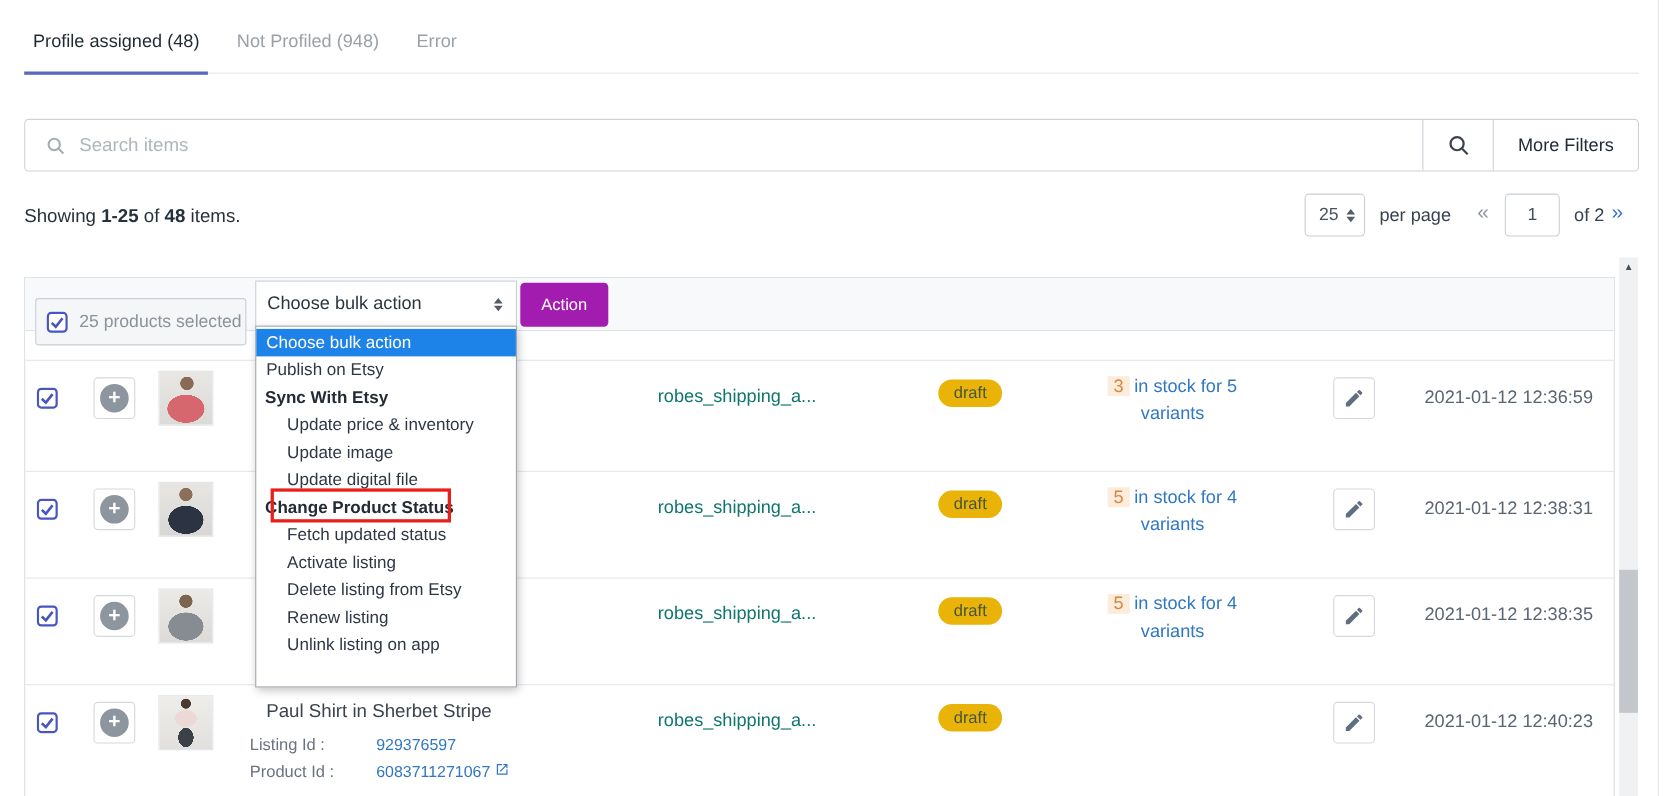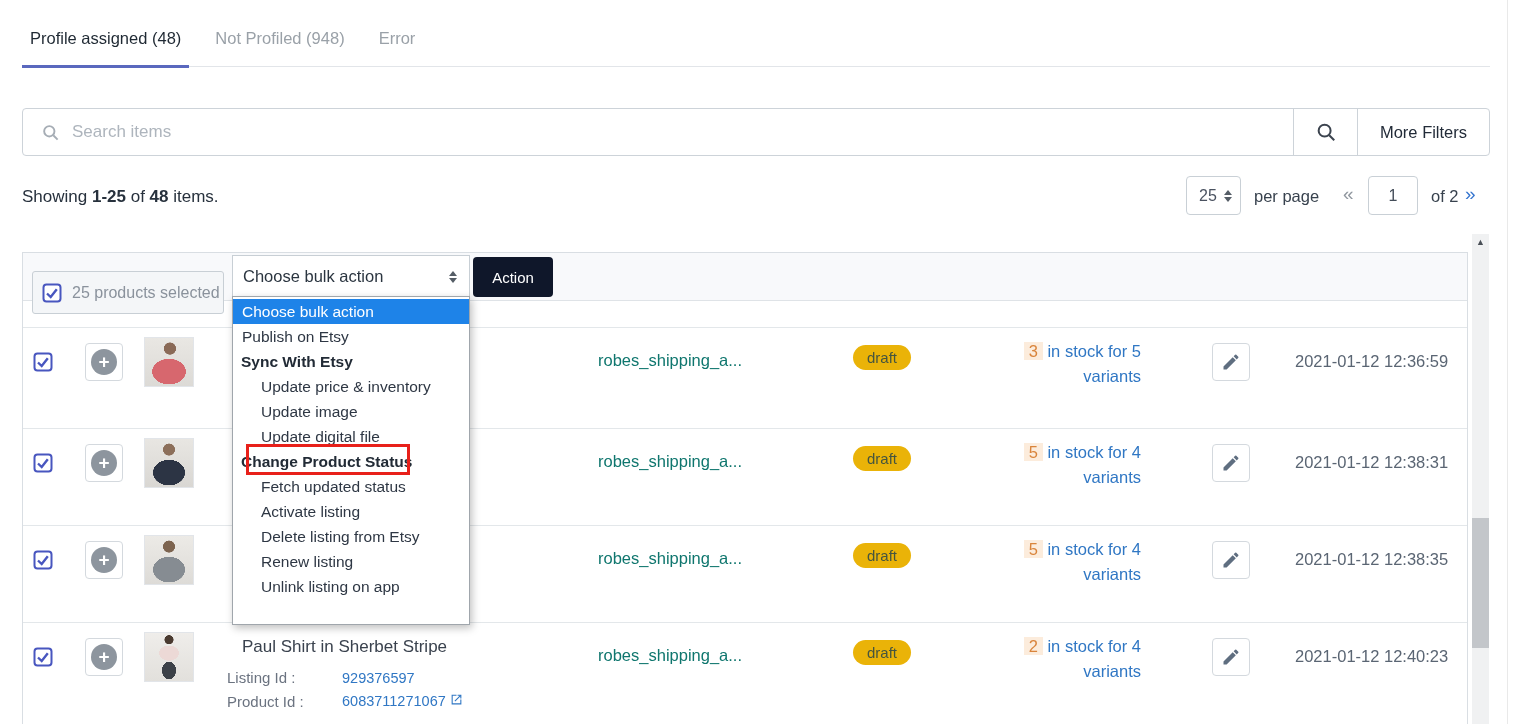--- a/index.html
+++ b/index.html
@@ -49,21 +49,21 @@
     border:1px solid #d9dee3; border-bottom:0; background:#fff; }
   .bulkbar { position:relative; height:48px; background:#f8f9fb; border-bottom:1px solid #dfe3e7; }
   .chip { position:absolute; left:9px; top:18px; width:192px; height:43px;
     background:#f4f6f8; border:1px solid #c8cfd5; border-radius:3px;
     display:flex; align-items:center; gap:10px; padding-left:9px; cursor:pointer; }
   .chip span { color:#8a929c; font-size:16px; }
   .bulksel { position:absolute; left:209px; top:2px; width:238px; height:43px;
     background:#fff; border:1px solid #c8cfd5; display:flex; align-items:center;
     padding:0 12px 0 10px; font-size:16.5px; color:#2b3540; cursor:pointer; }
   .actionbtn { position:absolute; left:450px; top:4px; width:80px; height:40px;
-    background:#0f172a; border:0; border-radius:4px; color:#fff; font-size:15px;
+    background:#a21caf; border:0; border-radius:4px; color:#fff; font-size:15px;
     font-family:"Liberation Sans",sans-serif; cursor:pointer; }
   .bulkinfo { position:absolute; left:545px; top:0; height:48px; line-height:48px; font-size:16.5px; }
   .bulkinfo .t { color:#454f5b; }
   .bulkinfo .lnk { color:#2f7cc9; cursor:pointer; }
   .headerstrip { height:27px; border-bottom:1px solid #e3e7ea; background:#fff; }
 
   .row { position:relative; border-bottom:1px solid #e3e7ea; }
   .r1 { height:101px; } .r2 { height:97px; } .r3 { height:97px; } .r4 { height:103px; border-bottom:0; }
 
   .cbx { position:absolute; left:10px; top:24px; width:20px; height:20px; cursor:pointer; }
@@ -91,21 +91,21 @@
     radial-gradient(ellipse 34% 26% at 50% 42%, #ecd9d6 0 60%, rgba(0,0,0,0) 61%),
     radial-gradient(ellipse 24% 30% at 50% 78%, #3c4148 0 60%, rgba(0,0,0,0) 61%),
     linear-gradient(#efedea,#e2e0dc); }
 
   .title { position:absolute; left:219px; top:14px; font-size:17px; color:#3a424e; }
   .idlabel { position:absolute; left:204px; font-size:15px; color:#6b7380; }
   .idval { position:absolute; left:319px; font-size:14.5px; color:#3077c4; cursor:pointer; }
   .profile { position:absolute; left:575px; top:23px; font-size:16.5px; color:#0f766e; }
   .badge { position:absolute; left:830px; top:17px; background:#eab308; color:#45553f;
     font-size:15px; padding:4px 14px; border-radius:13px; }
-  .stock { position:absolute; left:968px; top:11px; width:150px; text-align:right;
+  .stock { position:absolute; left:968px; top:11px; width:150px; text-align:center;
     font-size:16.5px; line-height:25px; }
   .stock .cnt { background:#fcecdc; color:#d9843b; padding:0 5px; }
   .stock .lnk { color:#3077c4; cursor:pointer; }
   .editbtn { position:absolute; left:1189px; top:15px; width:38px; height:38px;
     background:#fff; border:1px solid #d4d9de; border-radius:4px; display:flex;
     align-items:center; justify-content:center; cursor:pointer; }
   .ts { position:absolute; left:1272px; top:24px; font-size:16.5px; color:#5a6573; }
 
   
   .dropdown { position:absolute; left:232px; top:296px; width:238px; height:329px;
@@ -264,21 +264,20 @@
     <div class="title">Paul Shirt in Sherbet Stripe</div>
     <div class="idlabel" style="top:46px;">Listing Id :</div>
     <div class="idval" style="top:47px;">929376597</div>
     <div class="idlabel" style="top:70px;">Product Id :</div>
     <div class="idval" style="top:70px;"><span>6083711271067</span> <svg width="13" height="13" viewBox="0 0 24 24" fill="#3077c4">
           <path d="M14 3h7v7h-2V6.41l-9.29 9.3-1.42-1.42 9.3-9.29H14V3z"></path>
           <path d="M19 19H5V5h7V3H3v18h18v-9h-2v7z"></path>
         </svg></div>
     <div class="profile">robes_shipping_a...</div>
     <div class="badge">draft</div>
-    <div class="stock"><span class="cnt">2</span> <span class="lnk">in stock for 4 variants</span></div>
     <div class="editbtn">
         <svg width="20" height="20" viewBox="0 0 24 24" fill="#5f6e80">
           <path d="M3 17.25V21h3.75L17.81 9.94l-3.75-3.75L3 17.25zM20.71 7.04a1 1 0 0 0 0-1.41l-2.34-2.34a1 1 0 0 0-1.41 0l-1.83 1.83 3.75 3.75 1.83-1.83z"></path>
         </svg>
       </div>
     <div class="ts">2021-01-12 12:40:23</div>
   </div>
 </div>
 
 <div class="dropdown">

